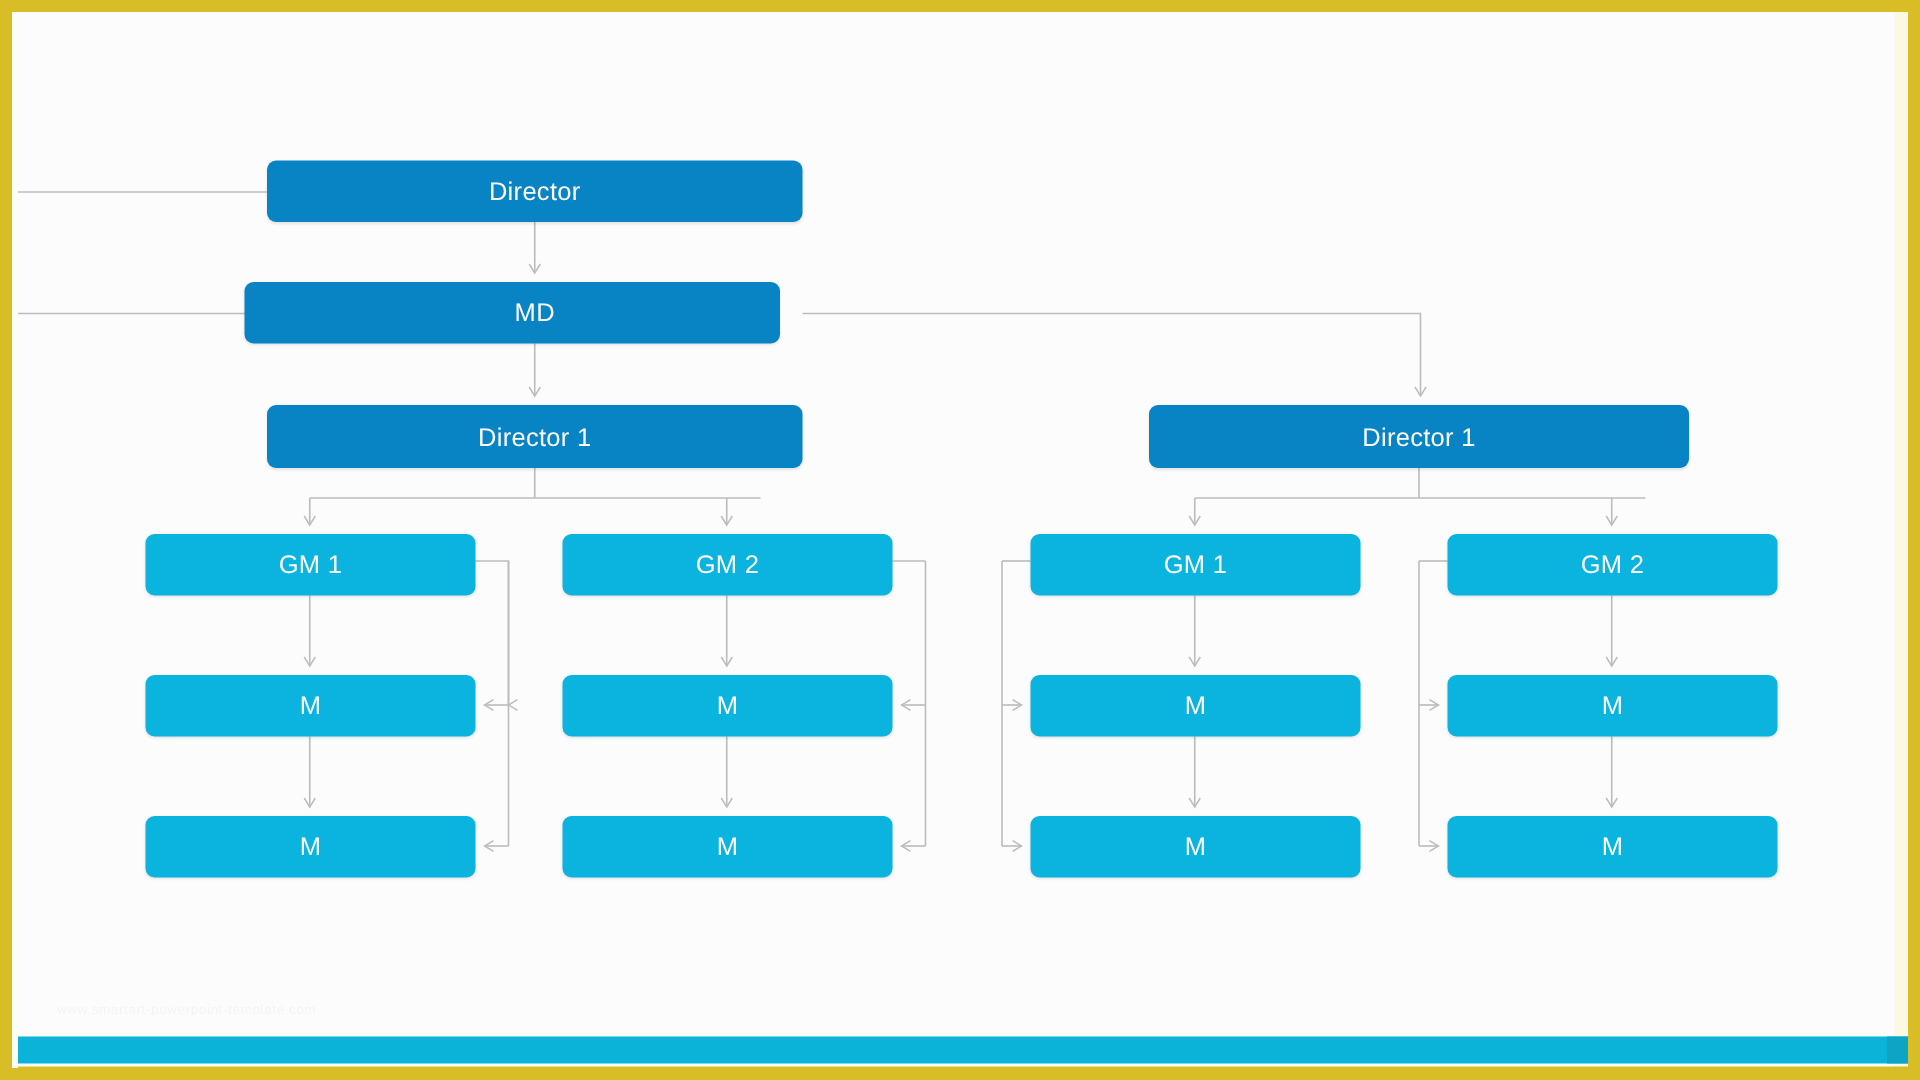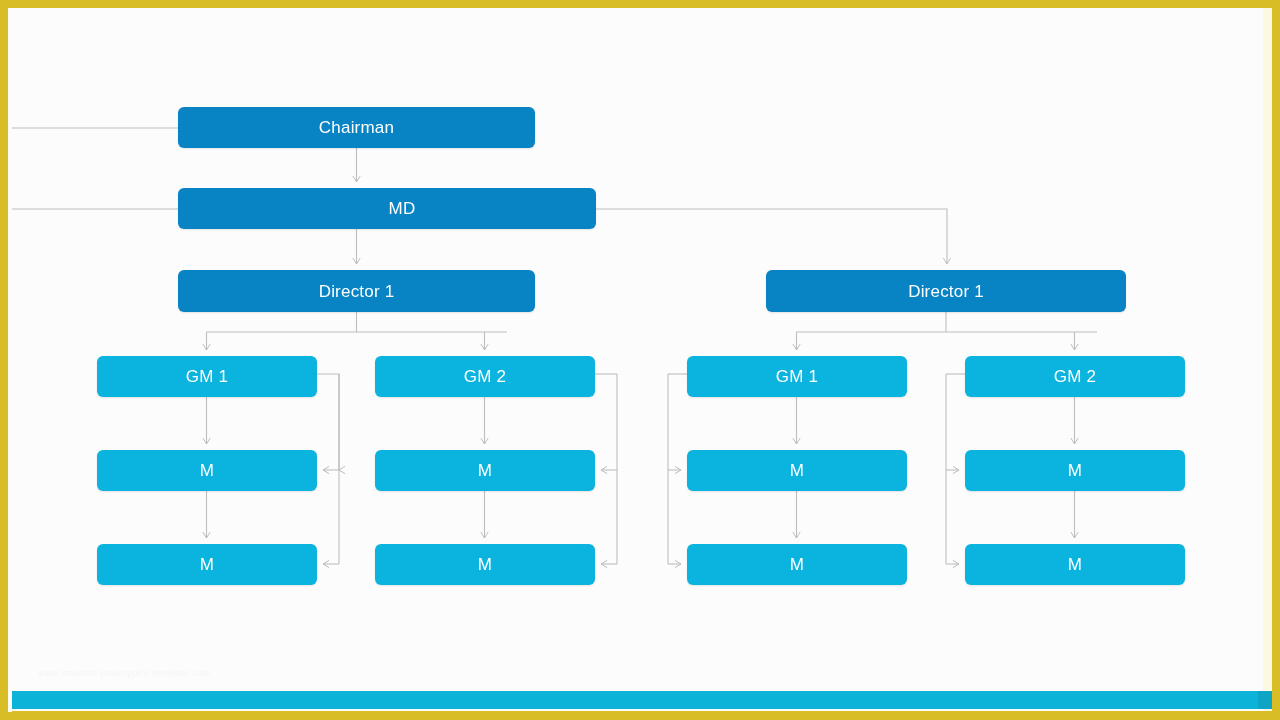--- a/index.html
+++ b/index.html
@@ -155,24 +155,24 @@
       <path d="M668,564 H681" marker-end="url(#ar-right)"></path>
 
       <path d="M965,374 H946"></path>
       <path d="M946,374 V564"></path>
       <path d="M946,470 H959" marker-end="url(#ar-right)"></path>
       <path d="M946,564 H959" marker-end="url(#ar-right)"></path>
     </g>
   </svg>
 
   <div class="node lvl-exec" style="left:178px;top:107px;width:357px;height:41px;">
-    <span class="label">Chairman</span>
-  </div>
-
-  <div class="node lvl-exec" style="left:178px;top:188px;width:418px;height:41px;padding-left:30px;">
+    <span class="label">Director</span>
+  </div>
+
+  <div class="node lvl-exec" style="left:163px;top:188px;width:357px;height:41px;padding-left:30px;">
     <span class="label">MD</span>
   </div>
 
   <div class="node lvl-exec" style="left:178px;top:270px;width:357px;height:42px;">
     <span class="label">Director 1</span>
   </div>
 
   <div class="node lvl-exec" style="left:766px;top:270px;width:360px;height:42px;">
     <span class="label">Director 1</span>
   </div>

